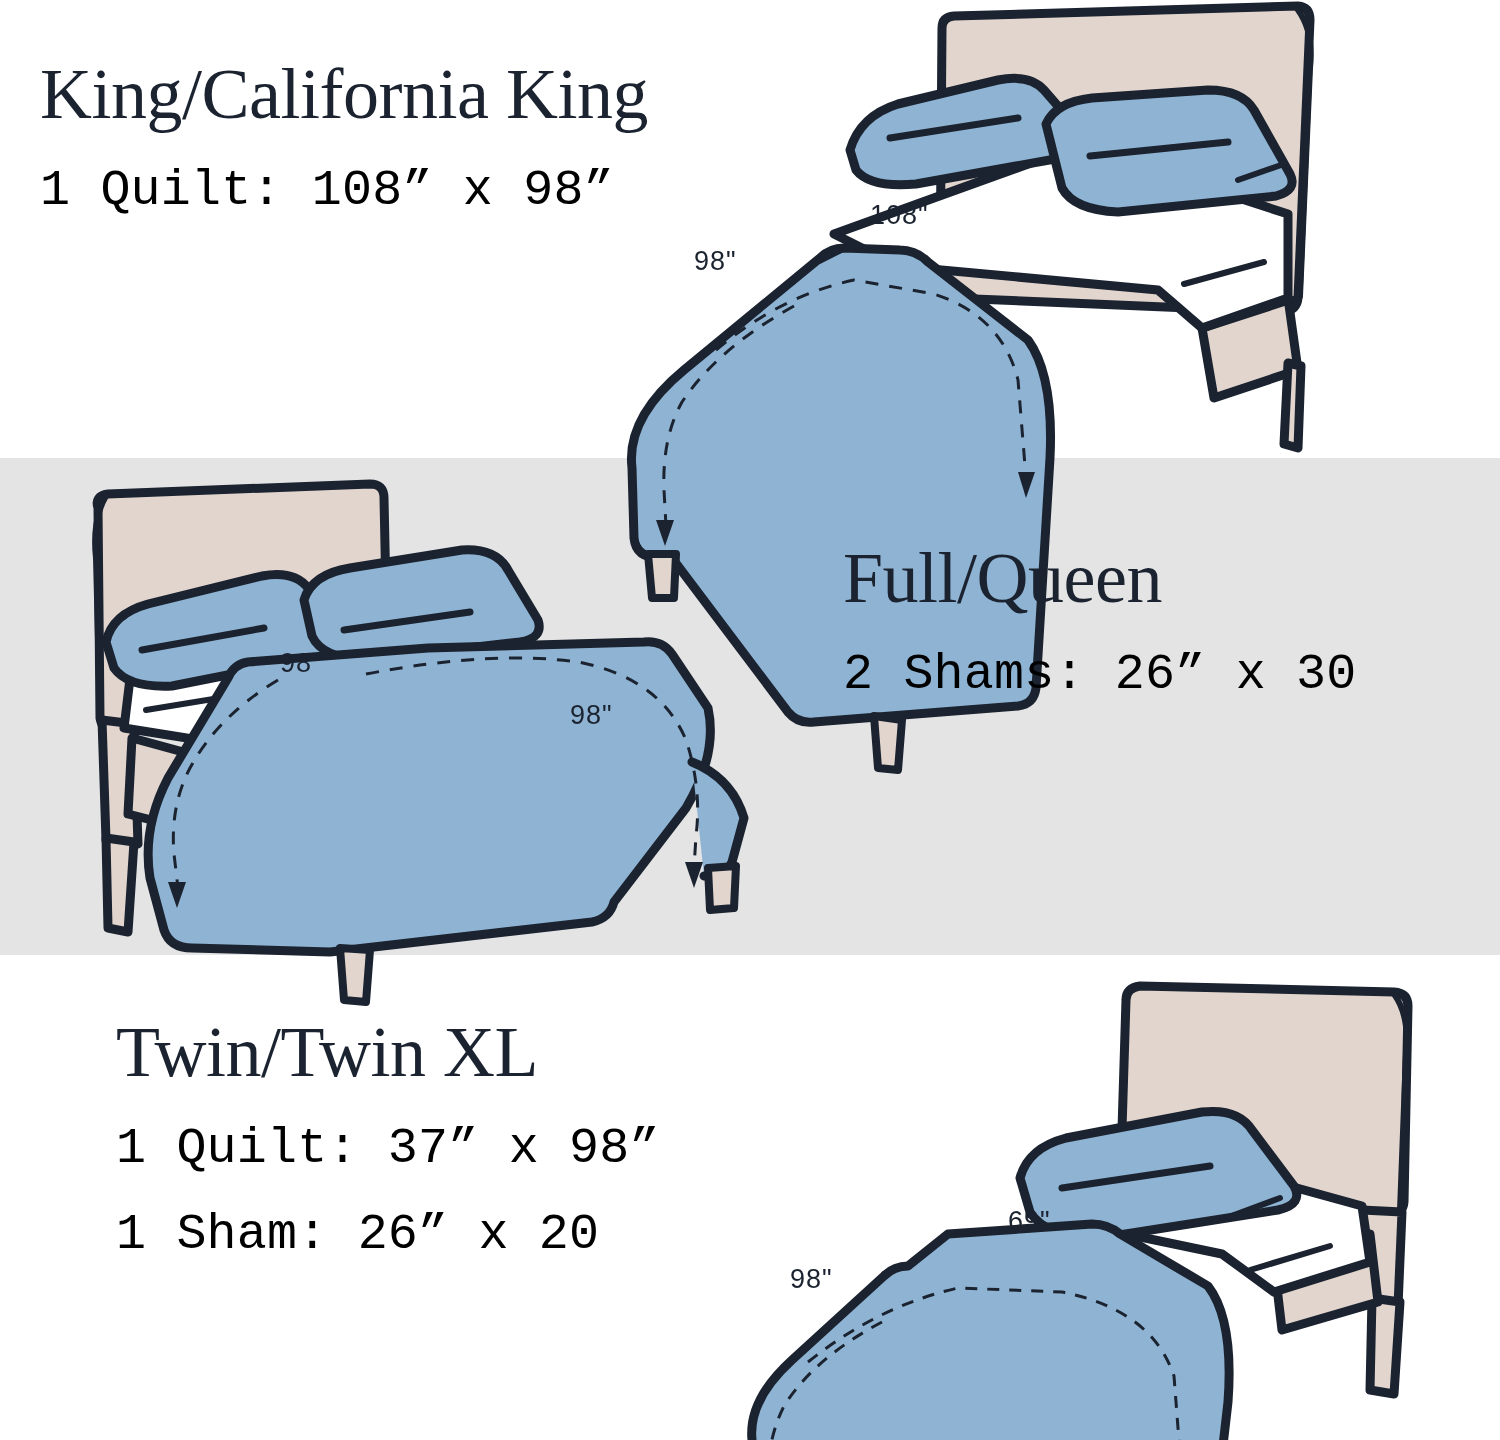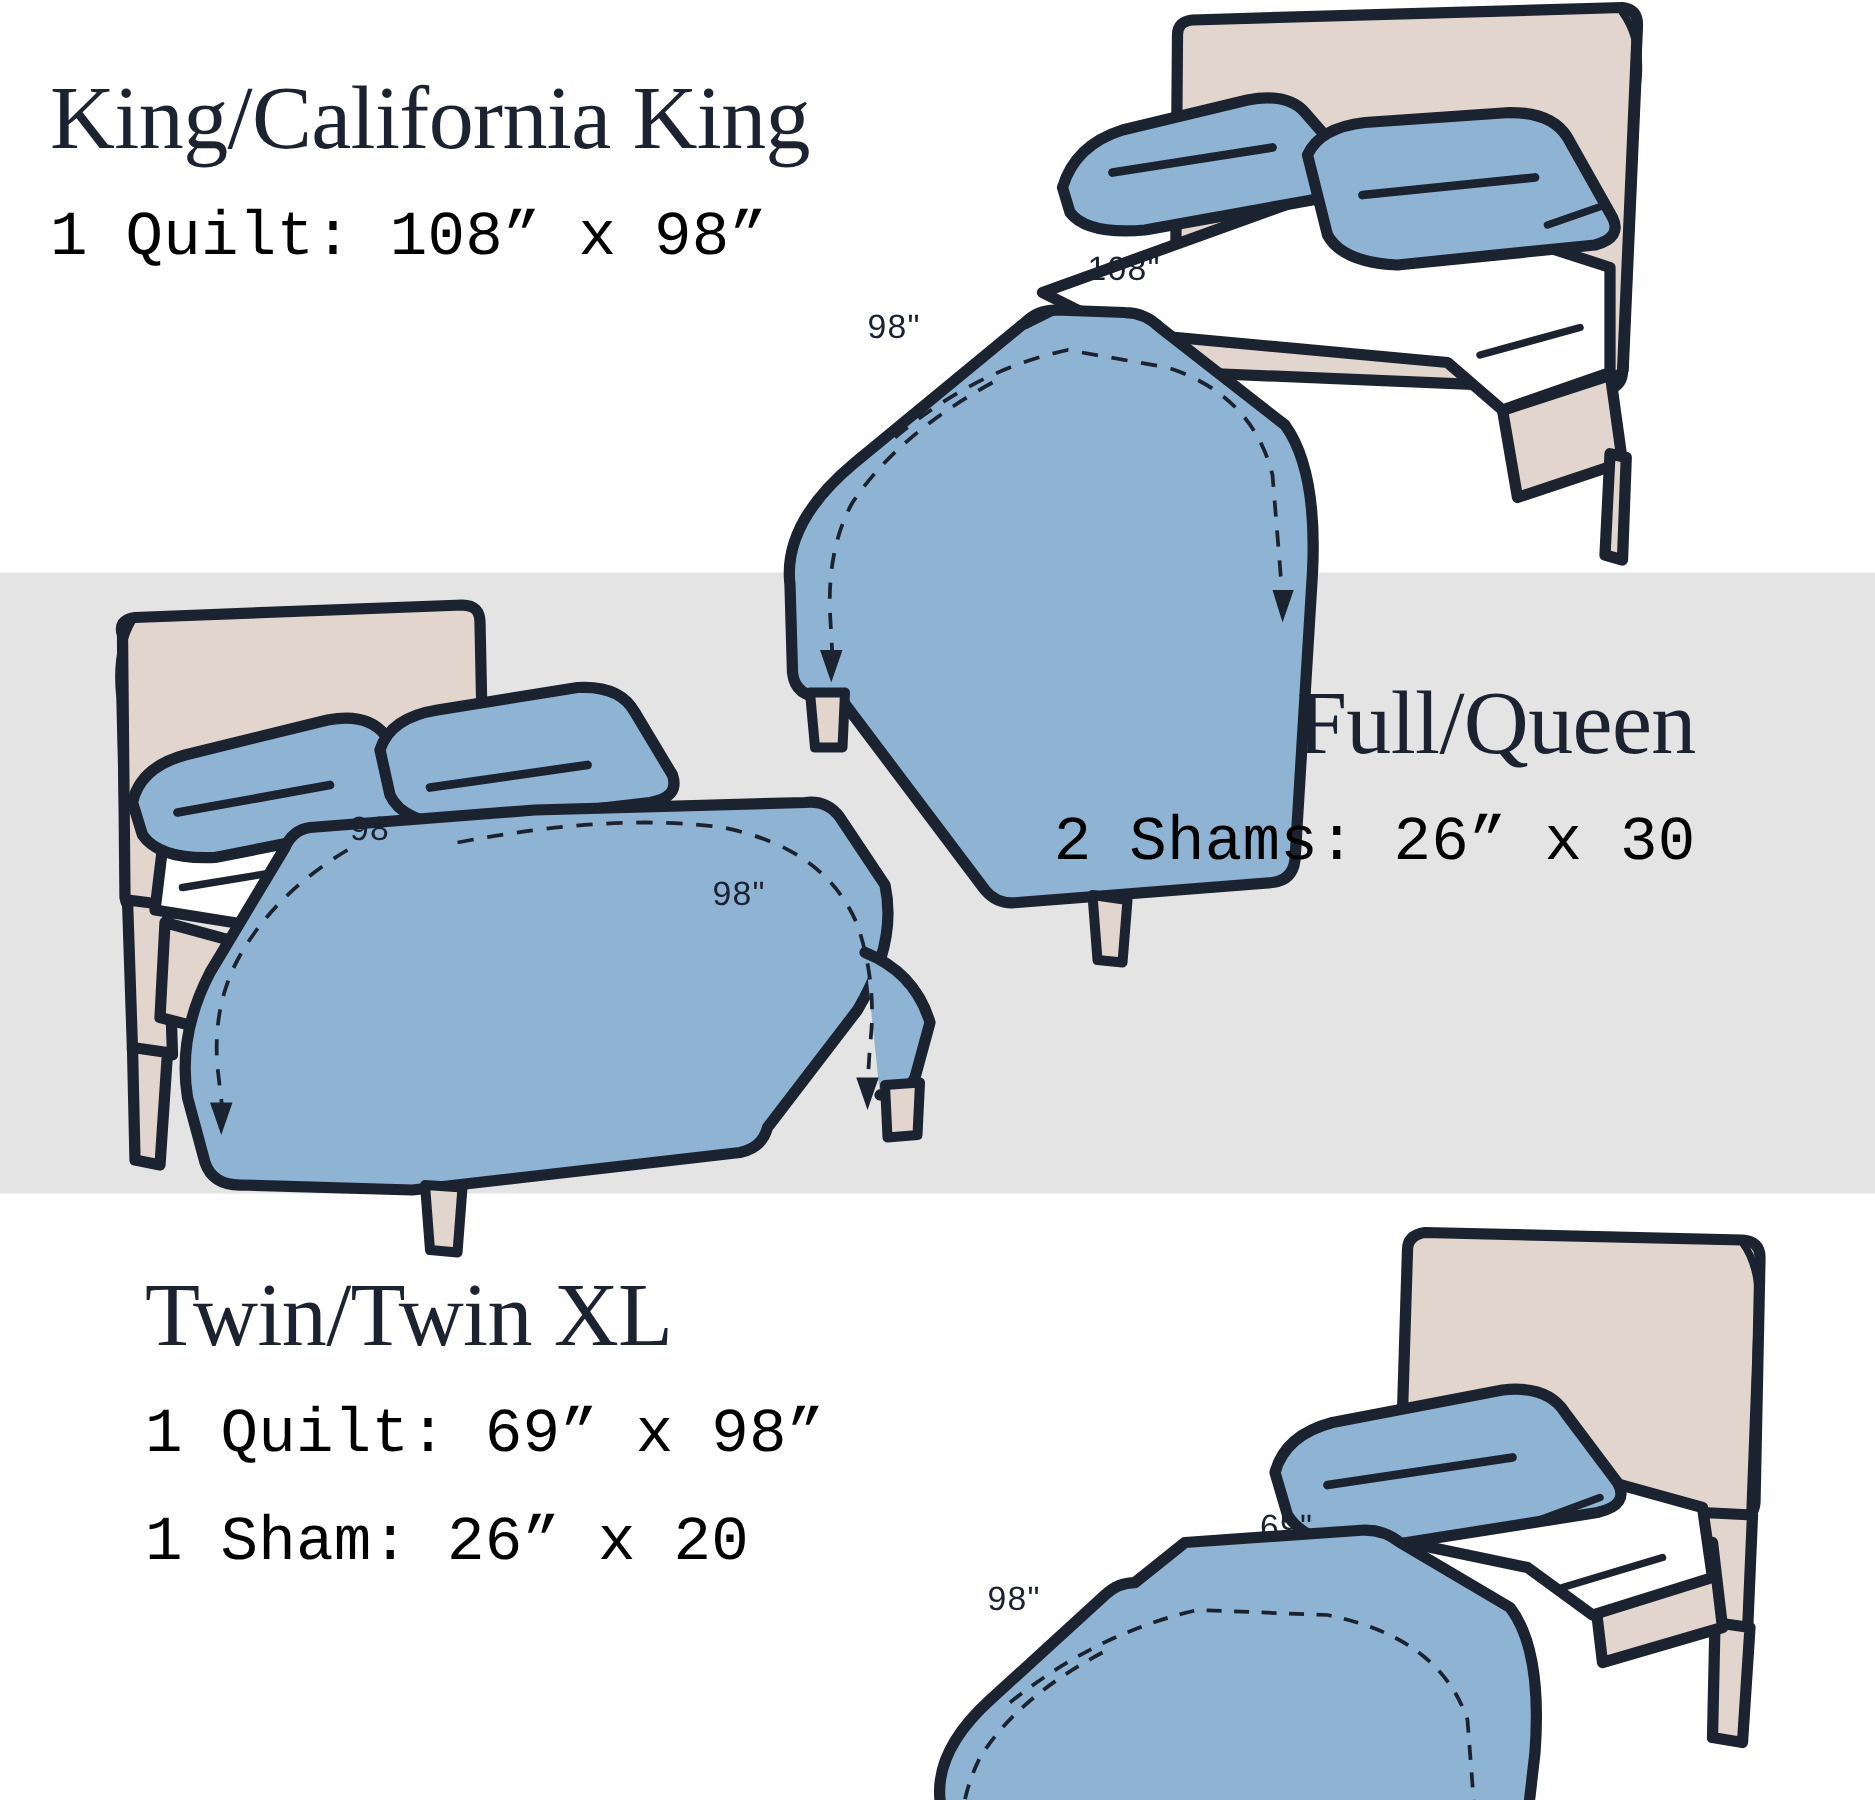--- a/index.html
+++ b/index.html
@@ -34,21 +34,21 @@
     font-size:50px;
     line-height:1.0;
     color:#000000;
     white-space:nowrap;
     letter-spacing:0.2px;
   }
   .line.l1{margin-top:36px;}
   .line.l2{margin-top:36px;}
 
   .tb-king{left:40px;top:58px;}
-  .tb-queen{left:843px;top:542px;text-align:right;}
+  .tb-queen{left:843px;top:542px;}
   .tb-twin{left:116px;top:1016px;}
 
   
   .illo{position:absolute;}
   .illo-king{left:598px;top:-2px;width:820px;height:460px;}
   .illo-queen{left:72px;top:462px;width:760px;height:492px;}
   .illo-twin{left:722px;top:962px;width:740px;height:478px;}
   svg{display:block;overflow:visible;}
 </style>
 </head>
@@ -191,21 +191,21 @@
 
       <g fill="#e2d5cd" stroke="#1b2330" stroke-width="8" stroke-linejoin="round">
         <path d="M636 406 L664 404 L662 446 L638 448 Z"></path>
         <path d="M268 486 L298 488 L294 540 L272 538 Z"></path>
       </g>
     </svg>
   </div>
 
   <div class="textblock tb-twin">
     <div class="heading">Twin/Twin XL</div>
-    <div class="line l1">1 Quilt: 69” x 98”</div>
+    <div class="line l1">1 Quilt: 37” x 98”</div>
     <div class="line l2">1 Sham: 26” x 20</div>
   </div>
 
   <div class="illo illo-twin">
     <svg width="740" height="478" viewBox="0 0 740 478" xmlns="http://www.w3.org/2000/svg">
       <g fill="none" stroke="#1b2330" stroke-width="9" stroke-linejoin="round" stroke-linecap="round">
 
         <path d="M404 38 Q404 26 418 24 L672 30 Q686 31 686 44 L682 240 Q681 252 668 254 L410 244 Q398 243 398 232 Z" fill="#e2d5cd"></path>
         <path d="M672 32 Q688 54 684 92 L678 248" stroke-width="6" fill="none"></path>
 

